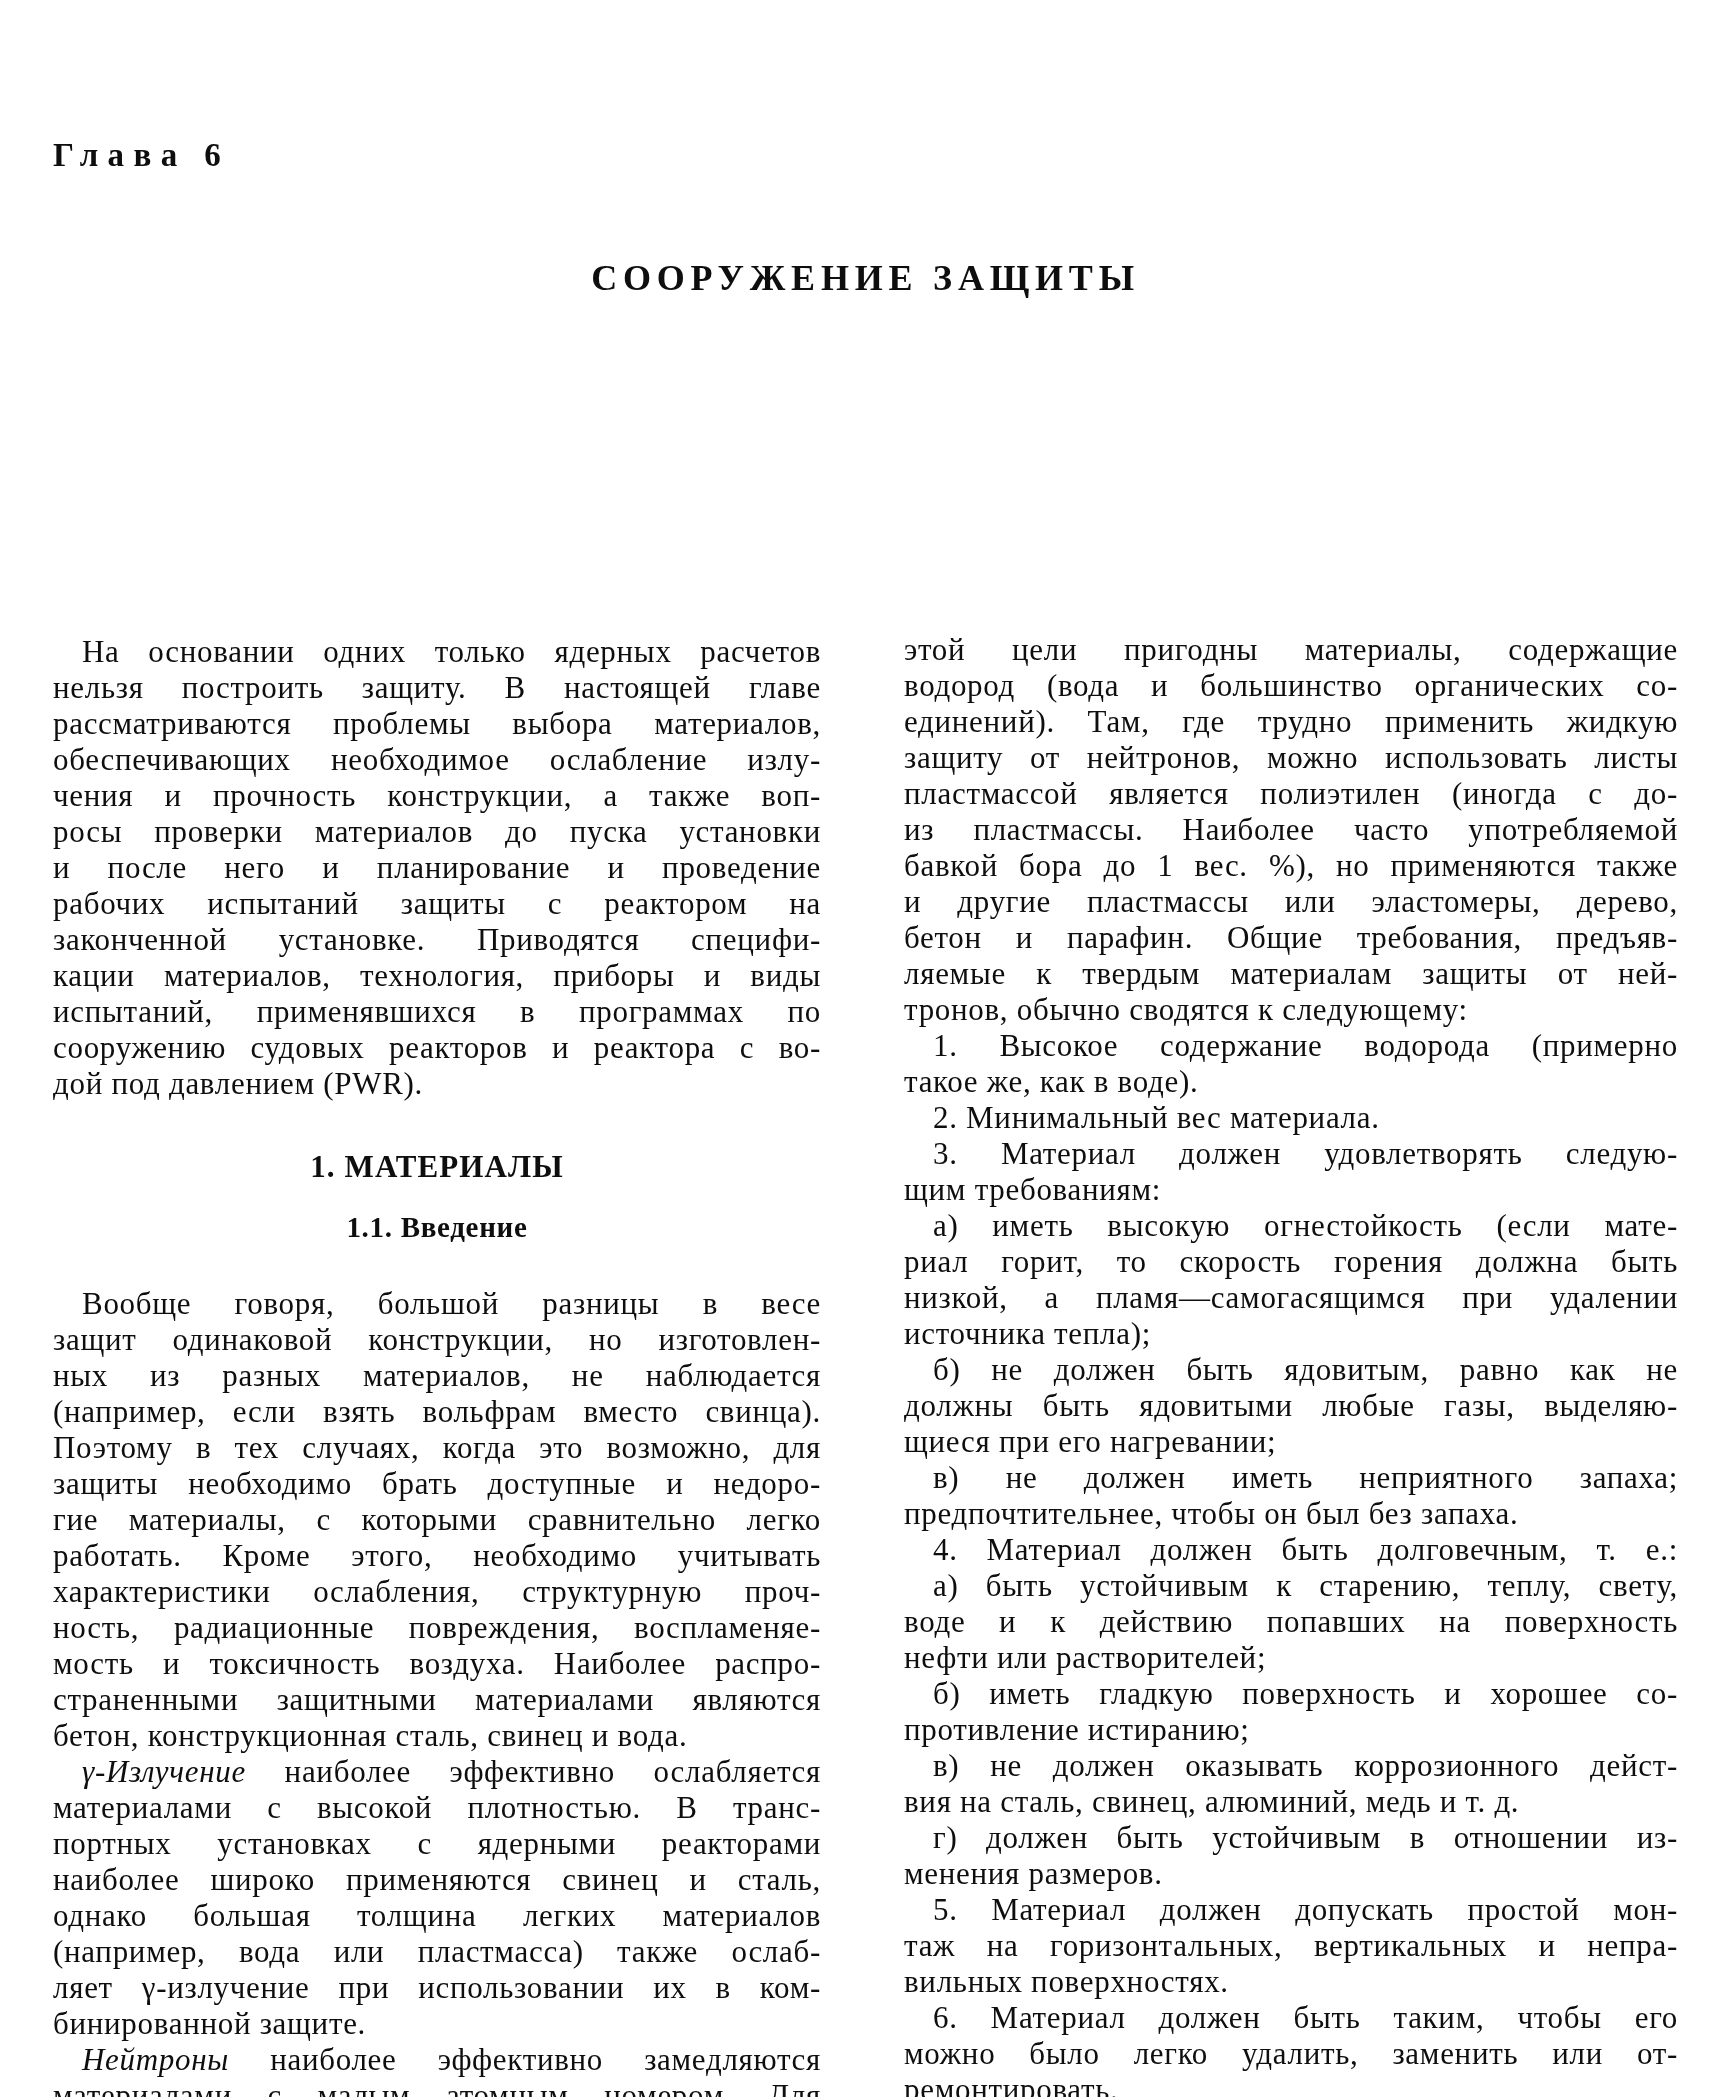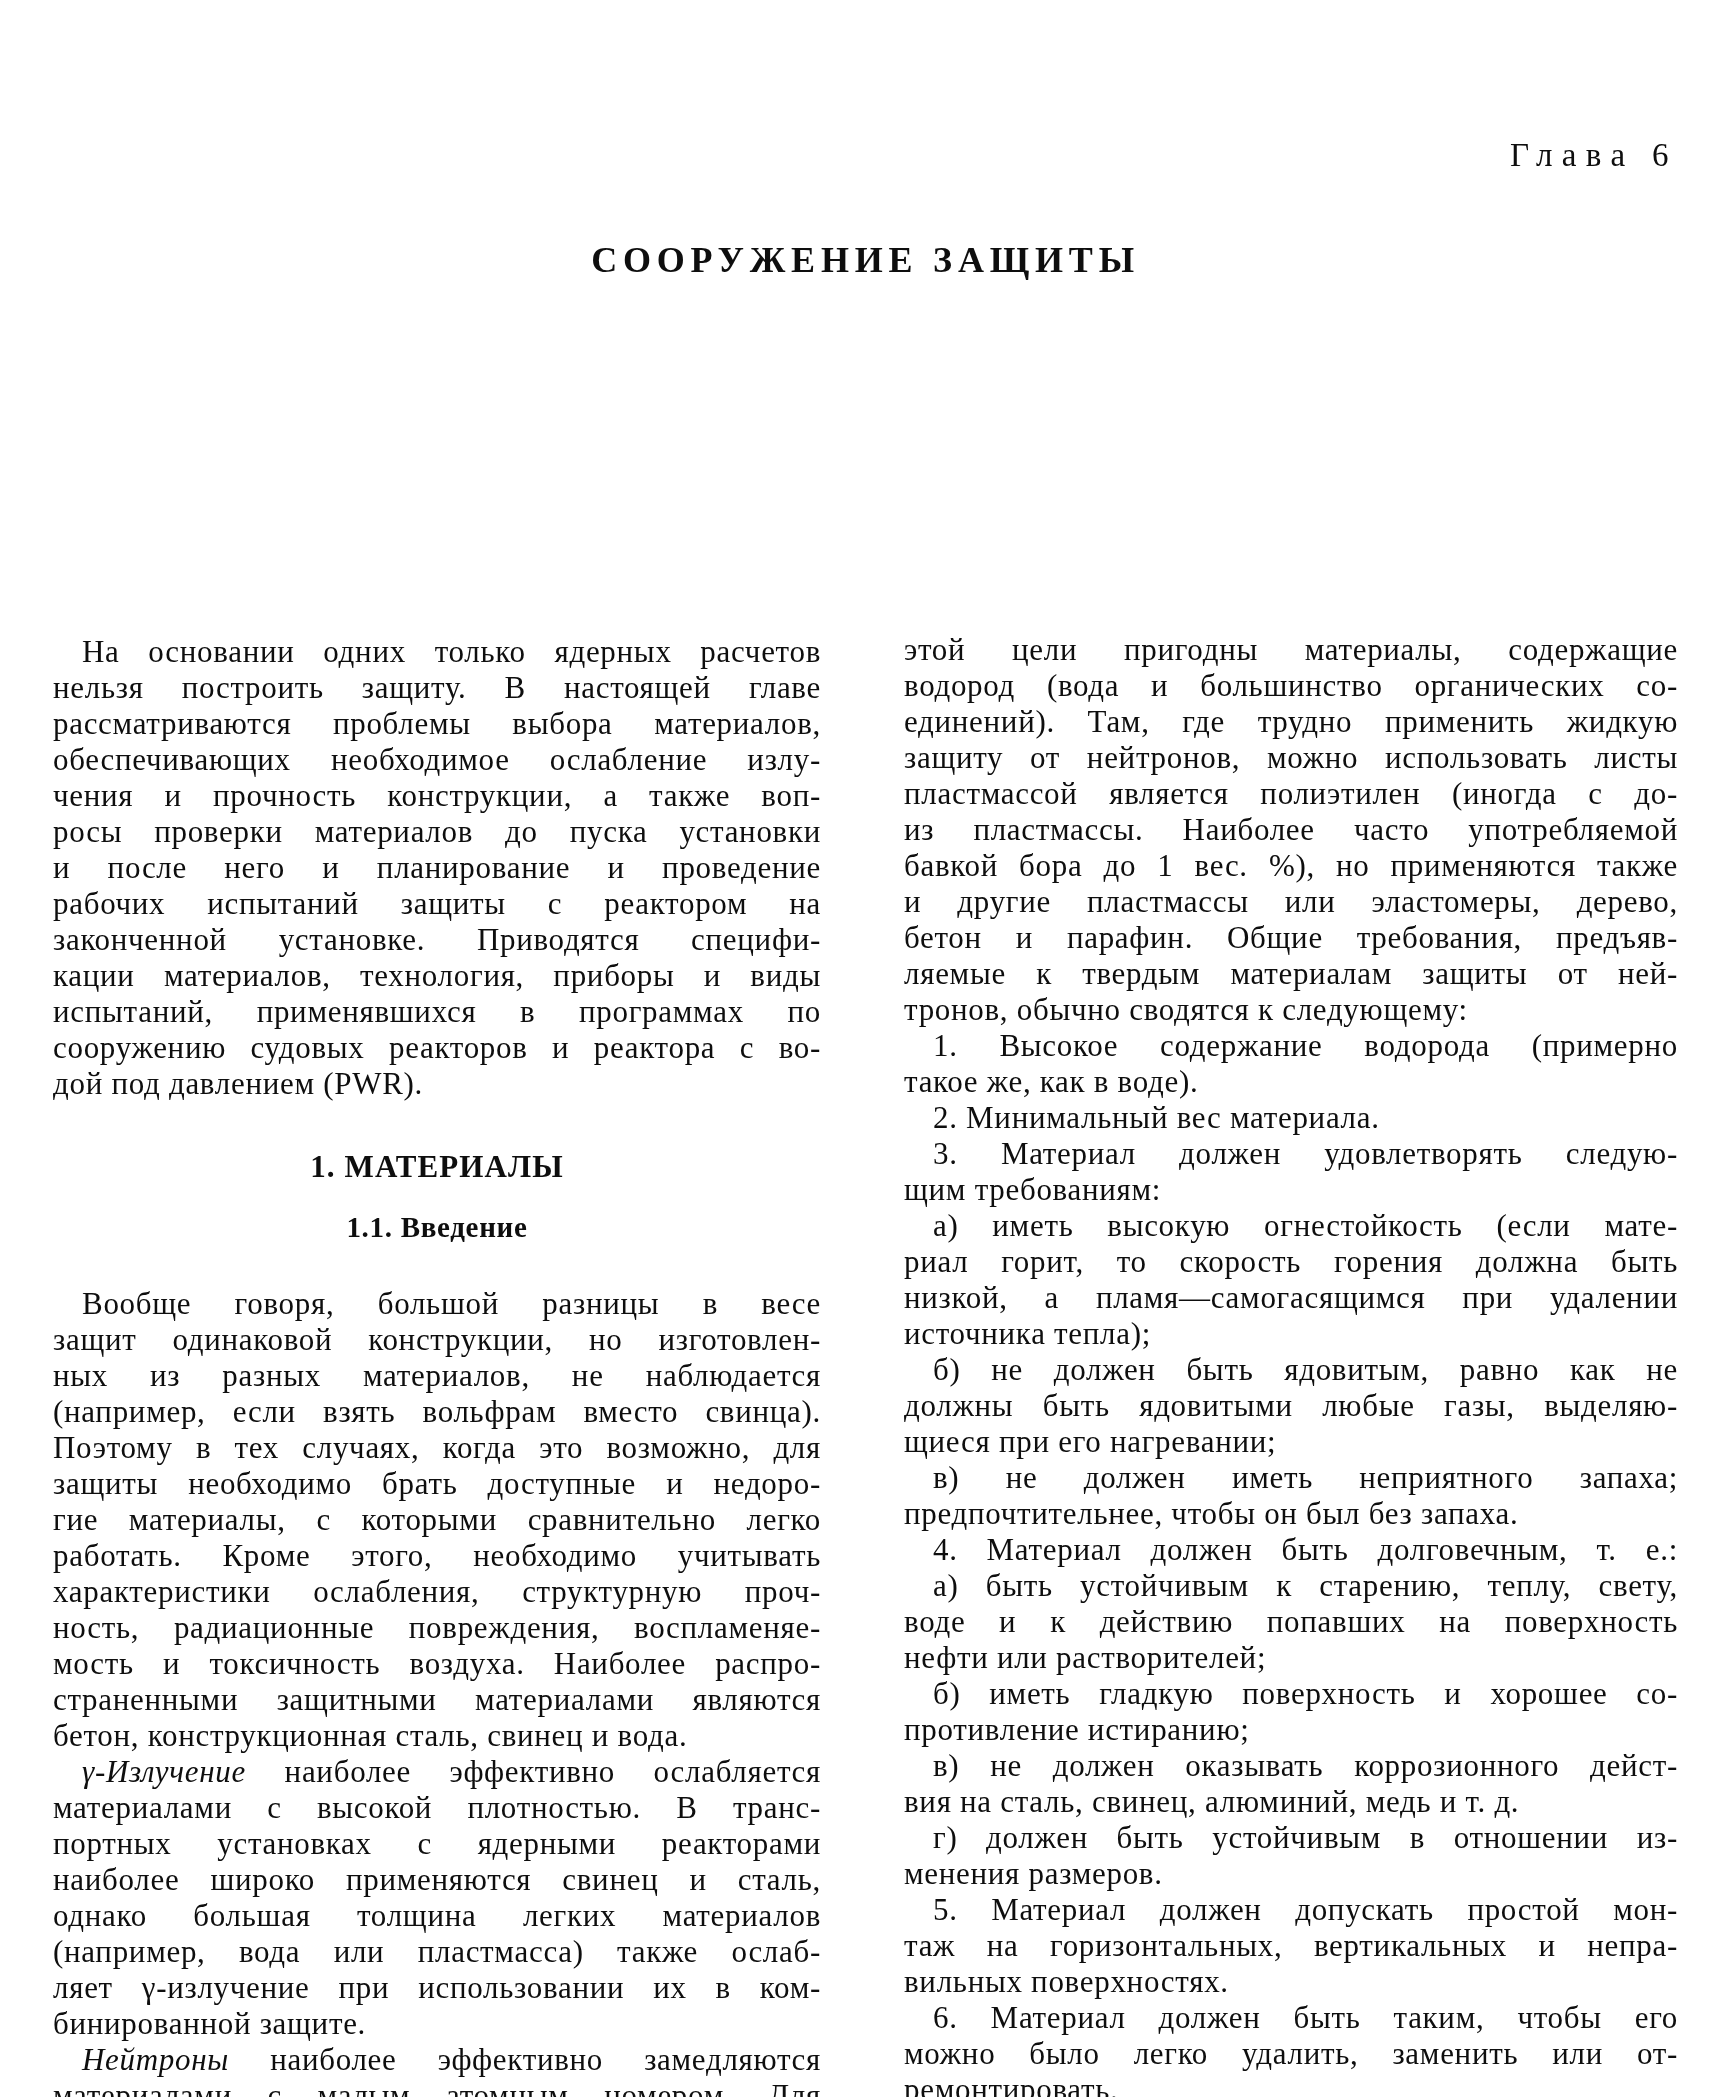--- a/index.html
+++ b/index.html
@@ -6,27 +6,27 @@
   .page{
     position:relative;
     width:1728px;height:2097px;
     background:#ffffff;
     overflow:hidden;
     font-family:"Liberation Serif","DejaVu Serif",serif;
     color:#0e0e0e;
   }
   .chapter{
     position:absolute;top:135px;left:53px;width:1625px;
-    text-align:right;
-    font-size:33px;font-weight:normal;
+    text-align:left;
+    font-size:33px;font-weight:bold;
     letter-spacing:9.4px;
     line-height:40px;
   }
   .title{
-    position:absolute;top:239px;left:53px;width:1625px;
+    position:absolute;top:257px;left:53px;width:1625px;
     text-align:center;
     font-size:36px;font-weight:bold;
     letter-spacing:5.8px;
     line-height:43px;
   }
   .col{
     position:absolute;
     font-size:31px;
     letter-spacing:0.7px;
   }

